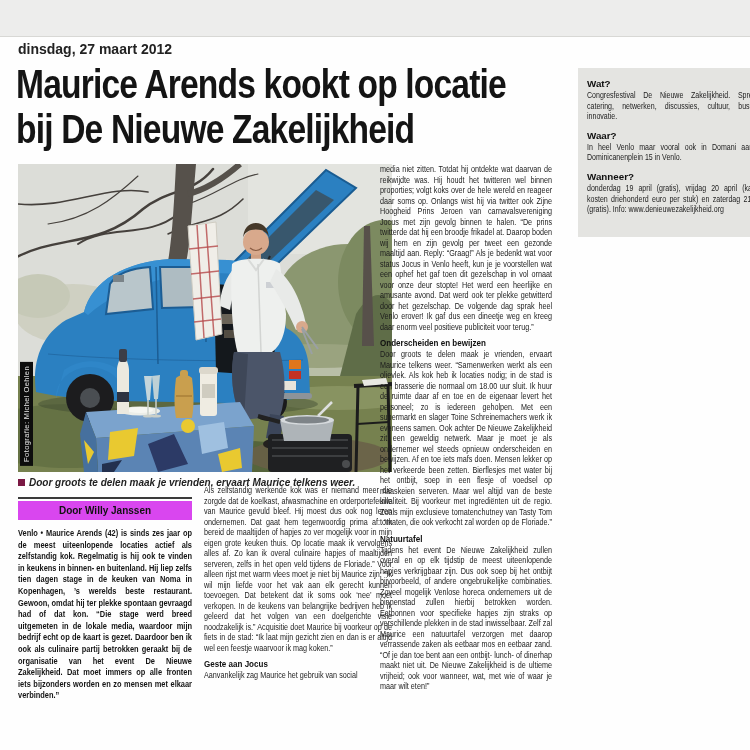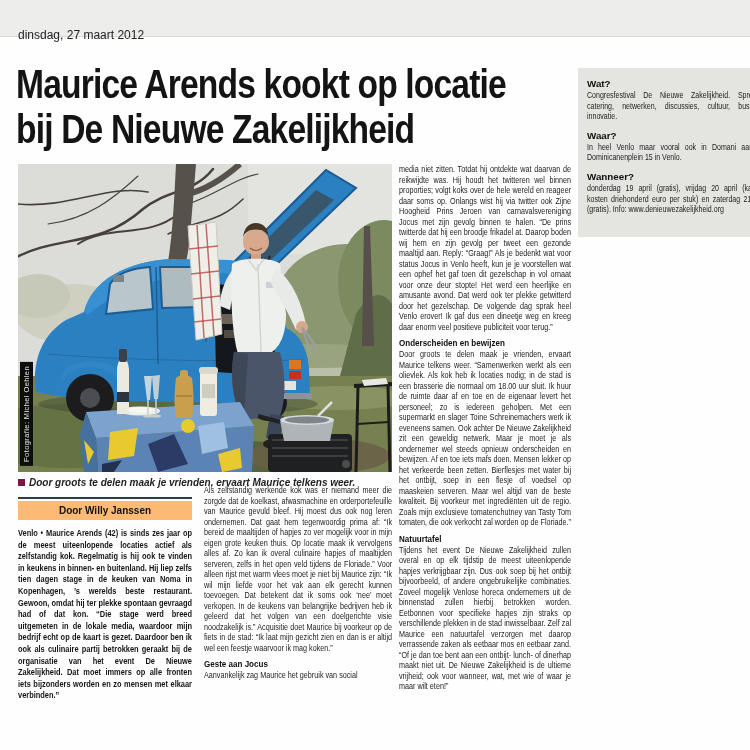--- a/index.html
+++ b/index.html
@@ -1,41 +1,41 @@
 <!DOCTYPE html>
 <html><head>
 <meta charset="utf-8">
 <style>
   html,body{margin:0;padding:0;background:#fff;}
   .page{position:relative;width:750px;height:750px;background:#fefefe;overflow:hidden;
         font-family:"Liberation Sans", sans-serif;color:#1a1a1a;}
   .topbar{position:absolute;left:0;top:0;width:750px;height:36px;background:#ededec;
           border-bottom:1px solid #d8d8d5;}
-  .date{position:absolute;left:18px;top:28px;font-size:12px;color:#222;}
+  .date{position:absolute;left:18px;top:41px;font-size:14px;color:#222;font-weight:bold;}
   .headline{position:absolute;left:16px;top:62px;width:660px;margin:0;
             font-size:40px;line-height:45px;font-weight:700;color:#141414;
             letter-spacing:-1px;transform:scaleX(.84);transform-origin:0 0;}
   .photo{position:absolute;left:18px;top:164px;width:374px;height:308px;overflow:hidden;background:#d9dad4;}
   .photo svg{display:block;}
   .credit{position:absolute;left:2px;bottom:6px;background:#0d0d0d;color:#e8e8e8;
           font-size:7.5px;letter-spacing:.4px;padding:4px 2px;
           writing-mode:vertical-rl;transform:rotate(180deg);}
   .caption{position:absolute;left:18px;top:477px;width:374px;
            font-size:10px;font-weight:700;font-style:italic;color:#222;}
   .capsq{display:inline-block;width:7px;height:7px;background:#7a1843;margin-right:4px;}
   .bylinebox{position:absolute;left:18px;top:497px;width:174px;border-top:2px solid #3a3a3a;}
-  .bylinebox .inner{margin-top:2px;background:#fdba74;height:19px;line-height:19px;
+  .bylinebox .inner{margin-top:2px;background:#d946ef;height:19px;line-height:19px;
                     text-align:center;font-size:10px;font-weight:700;color:#111;}
   .col{position:absolute;text-align:justify;}
   .sq80{transform:scaleX(.8);transform-origin:0 0;width:125%;}
   .sq82{transform:scaleX(.82);transform-origin:0 0;width:122%;}
   .col-left{left:18px;top:528px;width:174px;height:185px;}
   .intro{font-size:9.3px;line-height:11.6px;font-weight:700;color:#141414;}
   .col-mid{left:204px;top:485px;width:188px;height:218px;}
-  .col-right{left:399px;top:164px;width:172px;height:552px;}
+  .col-right{left:380px;top:164px;width:172px;height:552px;}
   .bodytext{font-size:8.8px;line-height:10.5px;color:#1c1c1c;}
   .bodytext p{margin:0;}
   .bodytext h3{margin:5px 0 1px 0;font-size:9.8px;line-height:11px;color:#101010;}
   .sidebar{position:absolute;left:578px;top:68px;width:199px;background:#e4e4e1;
            padding:10px 9px 11px 9px;box-sizing:border-box;}
   .sb-sec{margin-bottom:8px;}
   .sb-sec:last-child{margin-bottom:11px;}
   .sb-title{font-size:9.8px;font-weight:700;color:#101010;margin:0 0 1px 0;}
   .sb-text{font-size:8.8px;line-height:10.6px;text-align:justify;color:#1c1c1c;}
 </style>

